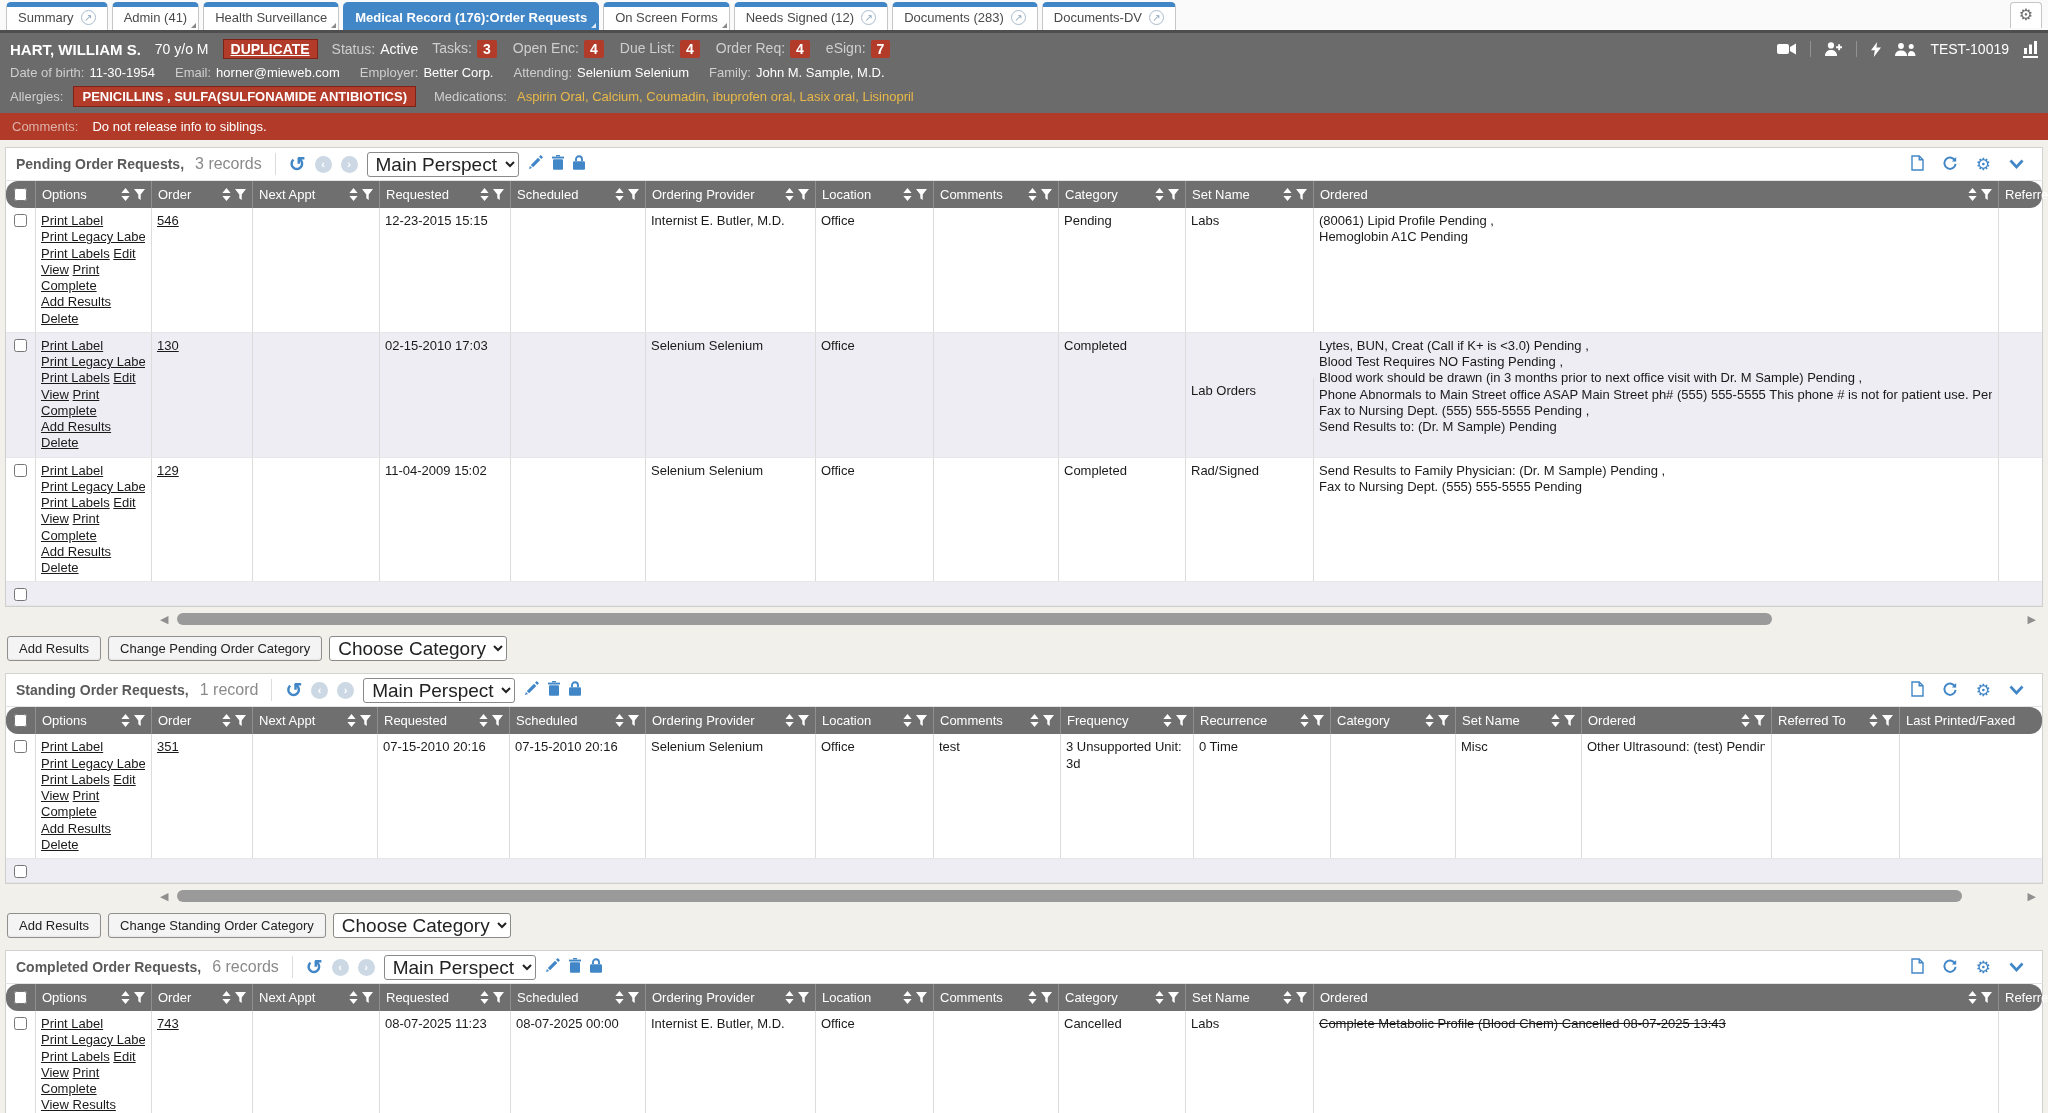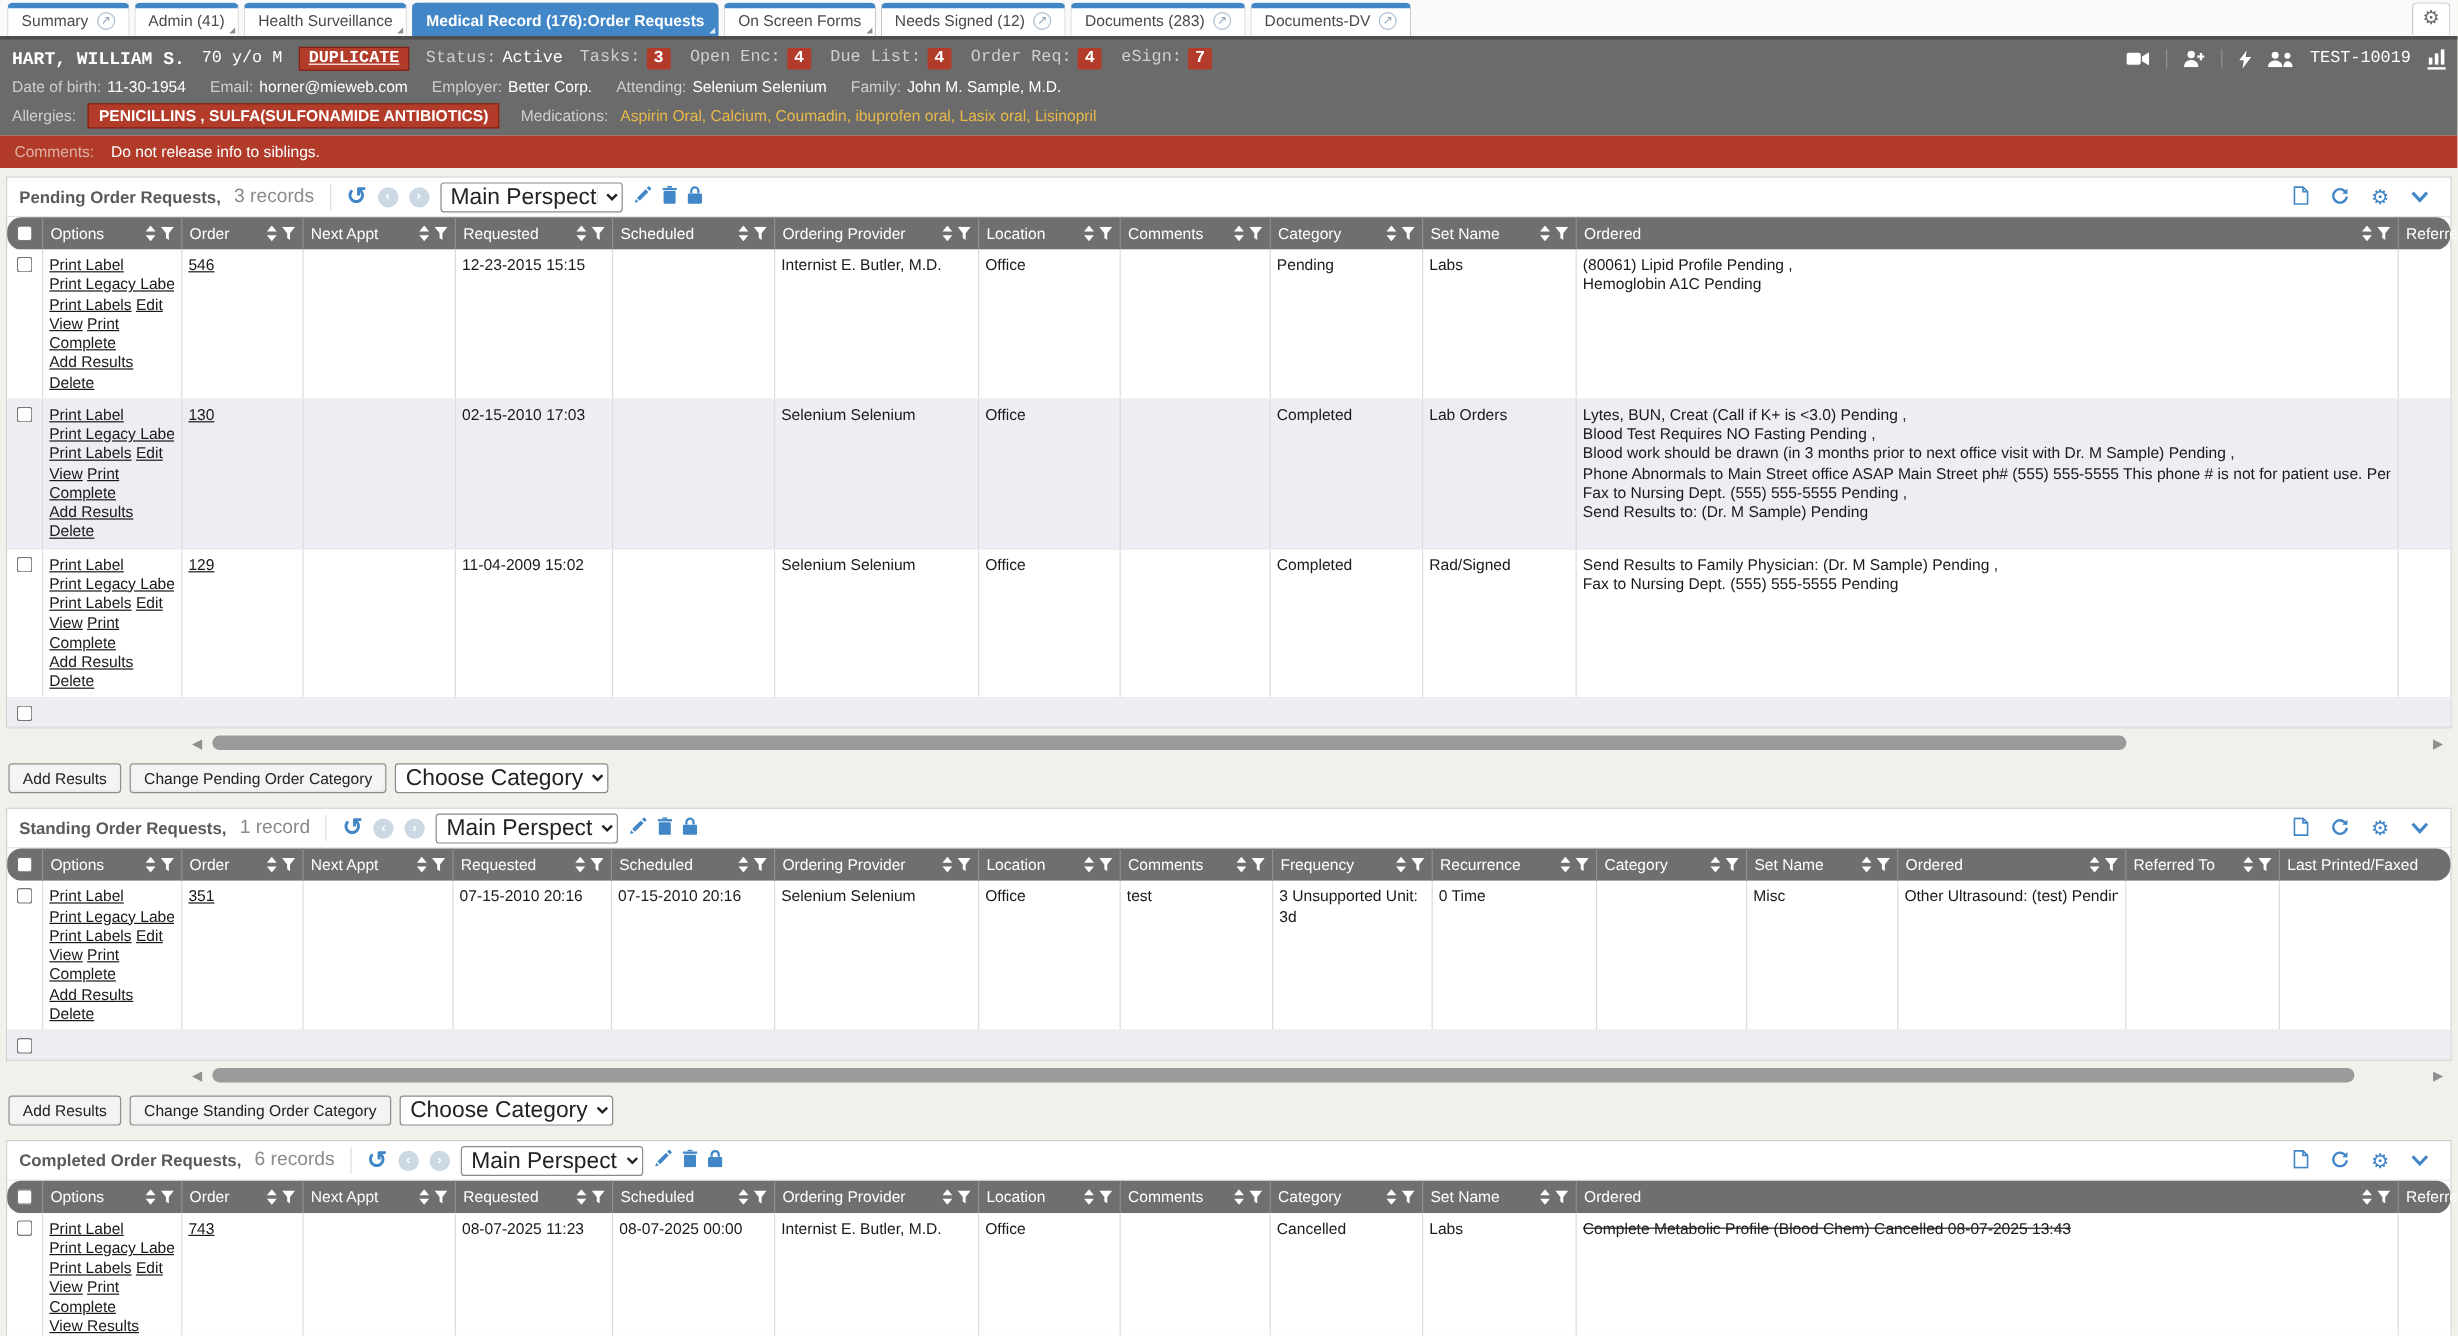--- a/index.html
+++ b/index.html
@@ -14,21 +14,21 @@
   .tab.corner::after { content:""; position:absolute; right:2px; bottom:2px; border-left:5px solid transparent; border-bottom:5px solid #8a8a8a; }
   .tab.active.corner::after { border-bottom-color:#dce9f5; }
   .popout { display:inline-flex; align-items:center; justify-content:center; width:15px; height:15px; border:1px solid #a9bccd;
             border-radius:50%; font-size:10px; color:#8aa2b8; background:#fff; }
   .tab-gear { margin-left:auto; border:1px solid #c6c6c6; border-bottom:none; border-radius:4px 4px 0 0; background:#fff;
               padding:2px 8px 4px 8px; font-size:16px; color:#6e6e6e; cursor:pointer; }
 
   
   .pbanner { background:#6b6b6b; color:#fff; border-top:3px solid #4e4e4e; }
   .pb-row { display:flex; align-items:center; padding:3px 10px; }
-  .pb-row1 { padding:6px 10px 3px 10px; gap:14px; font-size:14px;font-family:Liberation Mono, monospace; }
+  .pb-row1 { padding:6px 10px 3px 10px; gap:14px; font-size:14px; }
   .p-name { font-weight:bold; font-size:15px; }
   .lbl { color:#cfcfcf; }
   .val { color:#fff; }
   .red-badge { background:#b23b2a; border:1px solid #7e2317; color:#fff; padding:1px 7px; font-weight:bold; }
   .dup { text-decoration:underline; cursor:pointer; }
   .pair { display:flex; align-items:flex-start; gap:5px; }
   .cnt-badge { background:#b23b2a; color:#fff; font-weight:bold; padding:1px 6px; border-radius:2px; cursor:pointer; }
   .pb-right { margin-left:auto; display:flex; align-items:center; gap:14px; }
   .pb-div { width:1px; height:16px; background:#929292; }
   .icn { display:inline-flex; align-items:center; justify-content:center; line-height:1; }
@@ -523,21 +523,21 @@
             <div class="opt-line"><span class="lnk">Delete</span></div>
           </div>
           <div class="cell" style="width:101px;"><span class="lnk">130</span></div>
           <div class="cell" style="width:127px;"></div>
           <div class="cell" style="width:131px;"><span>02-15-2010 17:03</span></div>
           <div class="cell" style="width:135px;"></div>
           <div class="cell" style="width:170px;"><span>Selenium Selenium</span></div>
           <div class="cell" style="width:118px;"><span>Office</span></div>
           <div class="cell" style="width:125px;"></div>
           <div class="cell" style="width:127px;"><span>Completed</span></div>
-          <div class="cell" style="width:128px;"><span>Lab Orders</span></div>
+          <div class="cell" style="width:128px;margin-top:45px;"><span>Lab Orders</span></div>
           <div class="cell" style="width:685px;">
             <div class="oline">Lytes, BUN, Creat (Call if K+ is &lt;3.0) Pending ,</div>
             <div class="oline">Blood Test Requires NO Fasting Pending ,</div>
             <div class="oline">Blood work should be drawn (in 3 months prior to next office visit with Dr. M Sample) Pending ,</div>
             <div class="oline">Phone Abnormals to Main Street office ASAP Main Street ph# (555) 555-5555 This phone # is not for patient use. Pending ,</div>
             <div class="oline">Fax to Nursing Dept. (555) 555-5555 Pending ,</div>
             <div class="oline">Send Results to: (Dr. M Sample) Pending</div>
           </div>
           <div class="cell" style="width:55px;"></div>
         </div>

